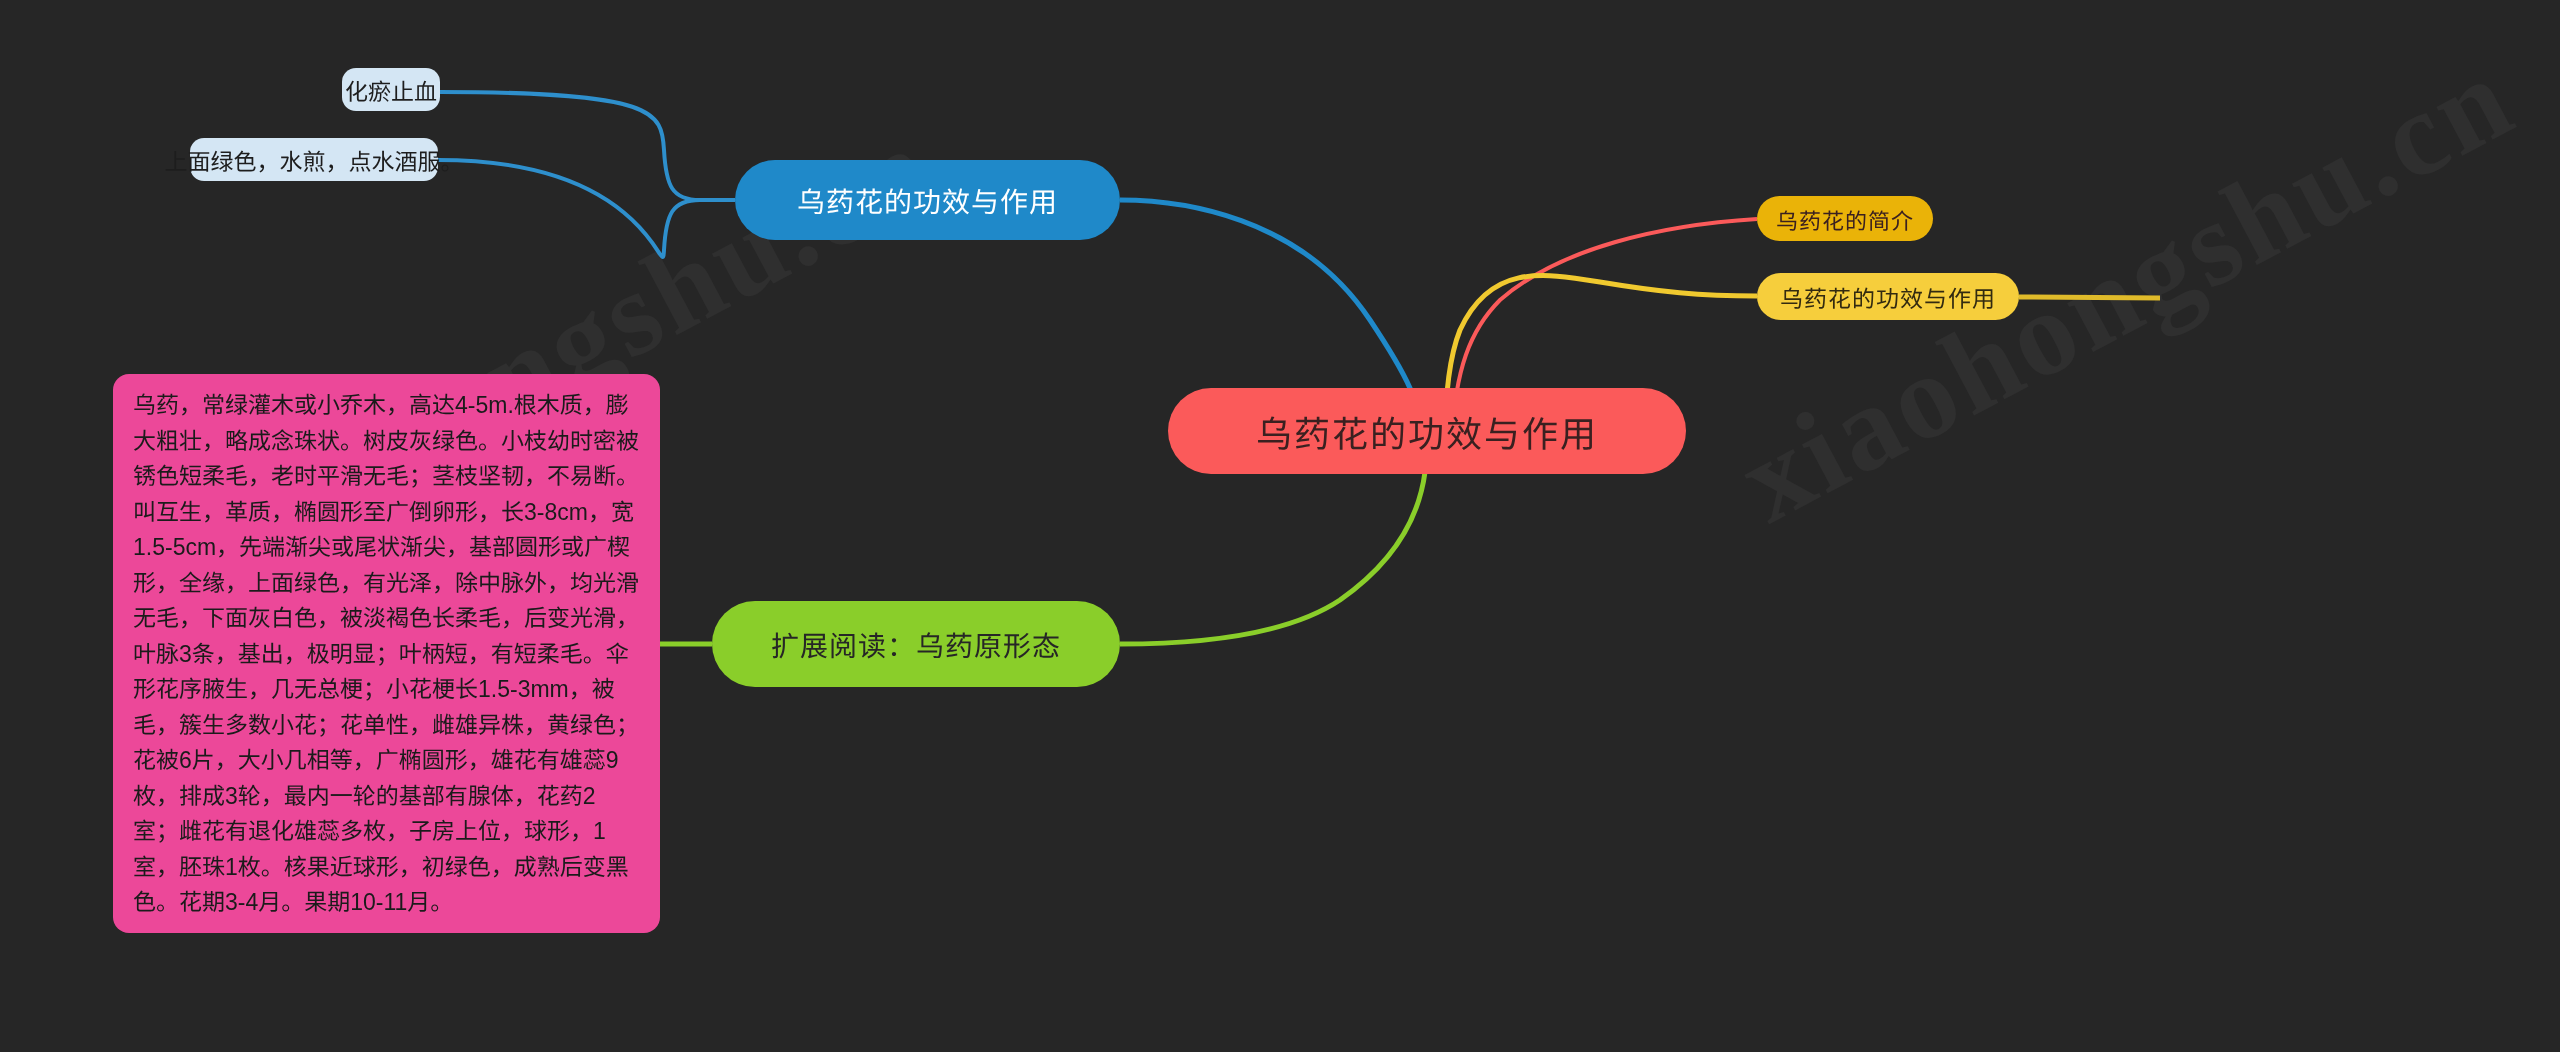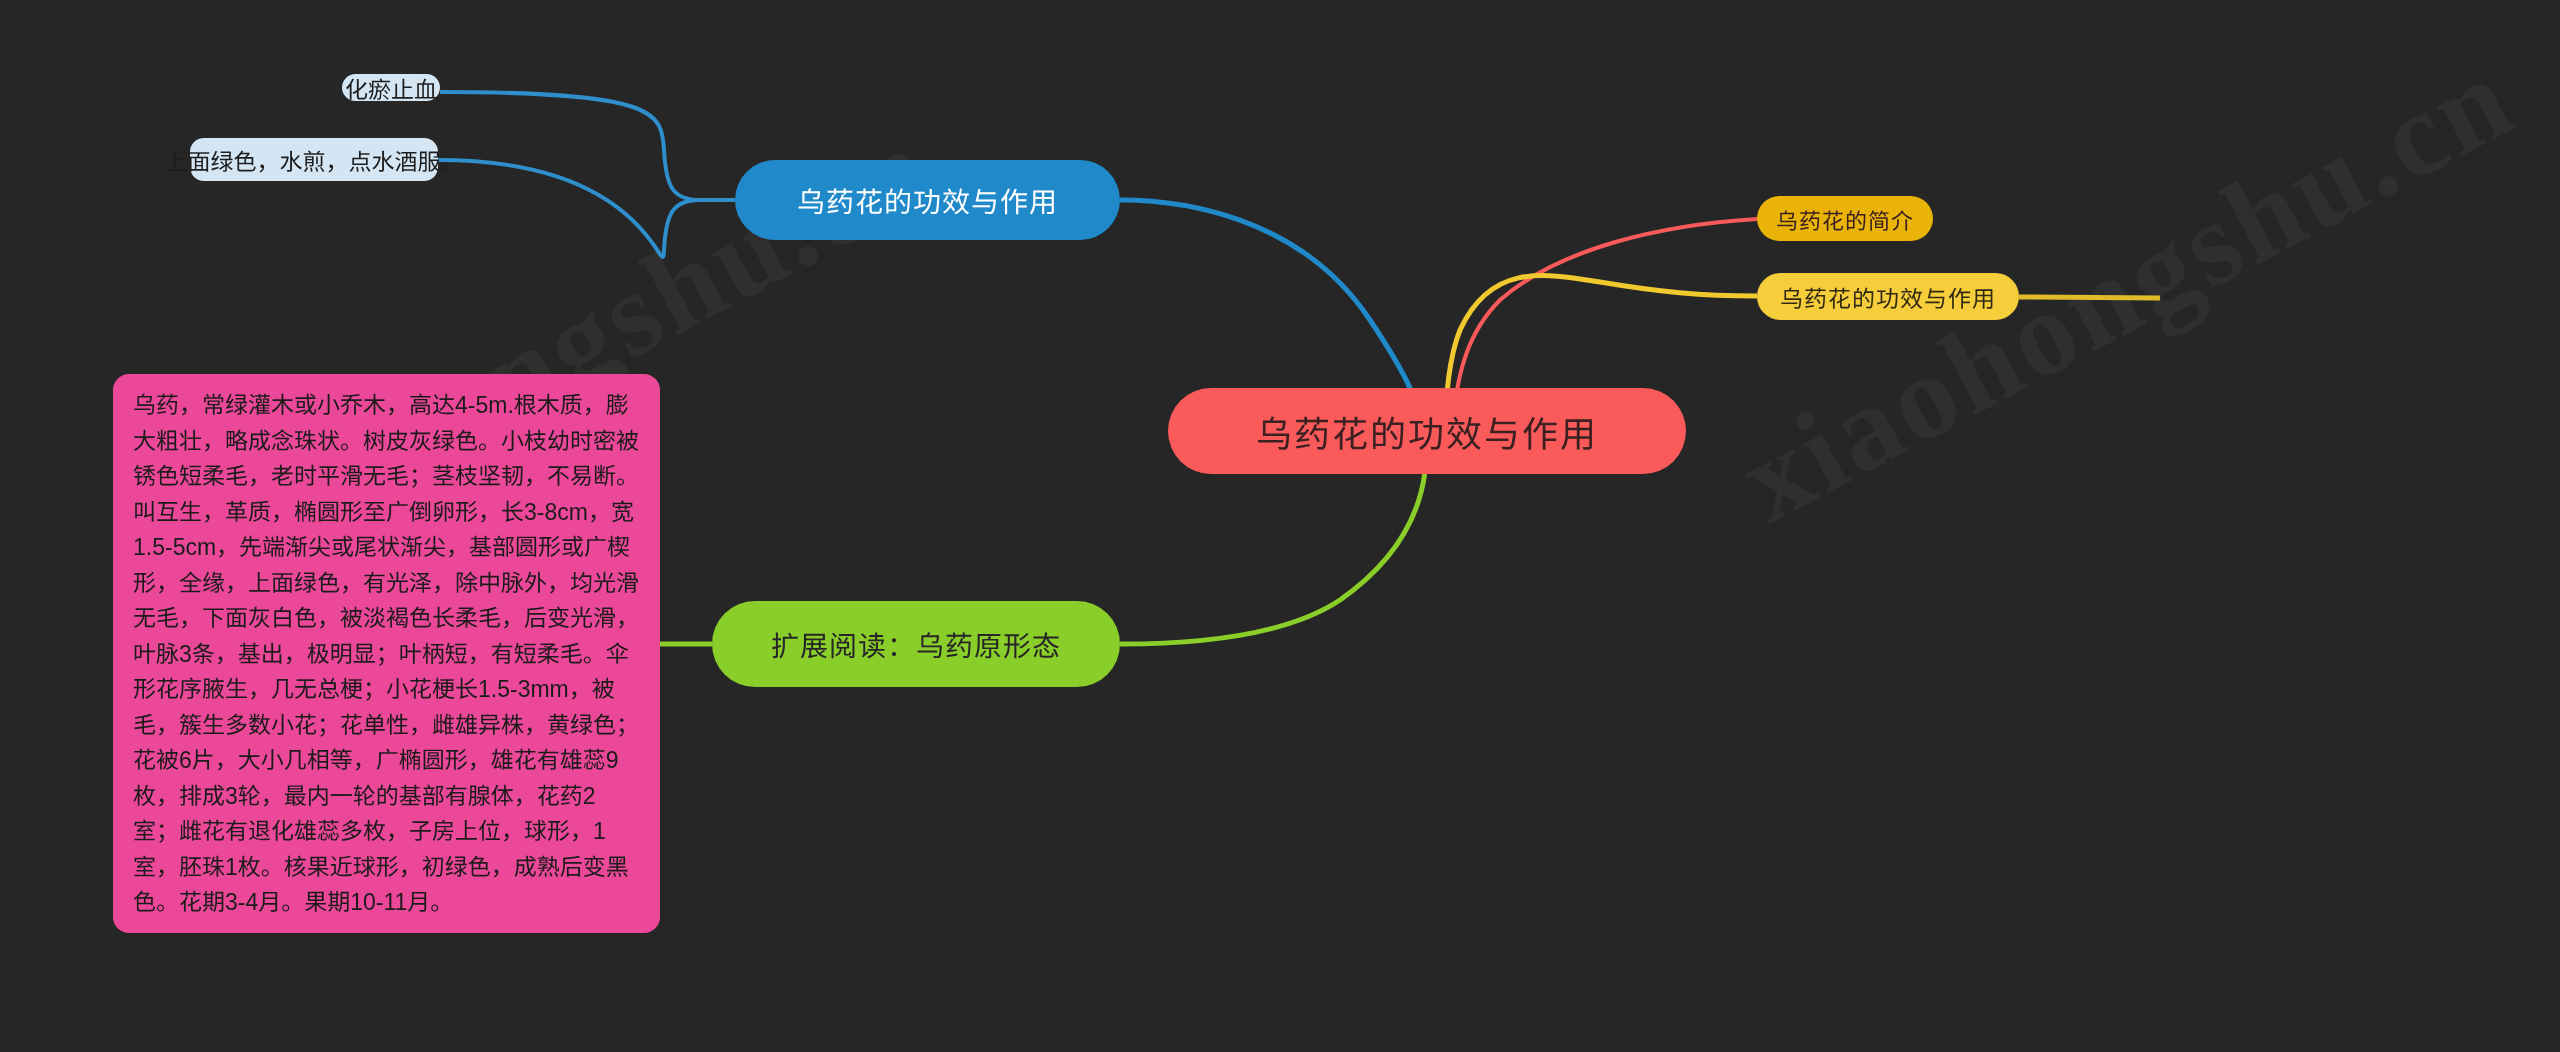--- a/index.html
+++ b/index.html
@@ -72,23 +72,23 @@
   }
   .n-leaf-blue {
     background: #d4e6f4;
     color: #1d1d1d;
     border-radius: 14px;
     font-size: 23px;
     padding: 0 16px;
   }
   .n-leaf-blue-1 {
     left: 342px;
-    top: 74px;
+    top: 68px;
     width: 98px;
-    height: 27px;
+    height: 43px;
   }
   .n-leaf-blue-2 {
     left: 190px;
     top: 138px;
     width: 248px;
     height: 43px;
   }
 
   
   .n-red {

